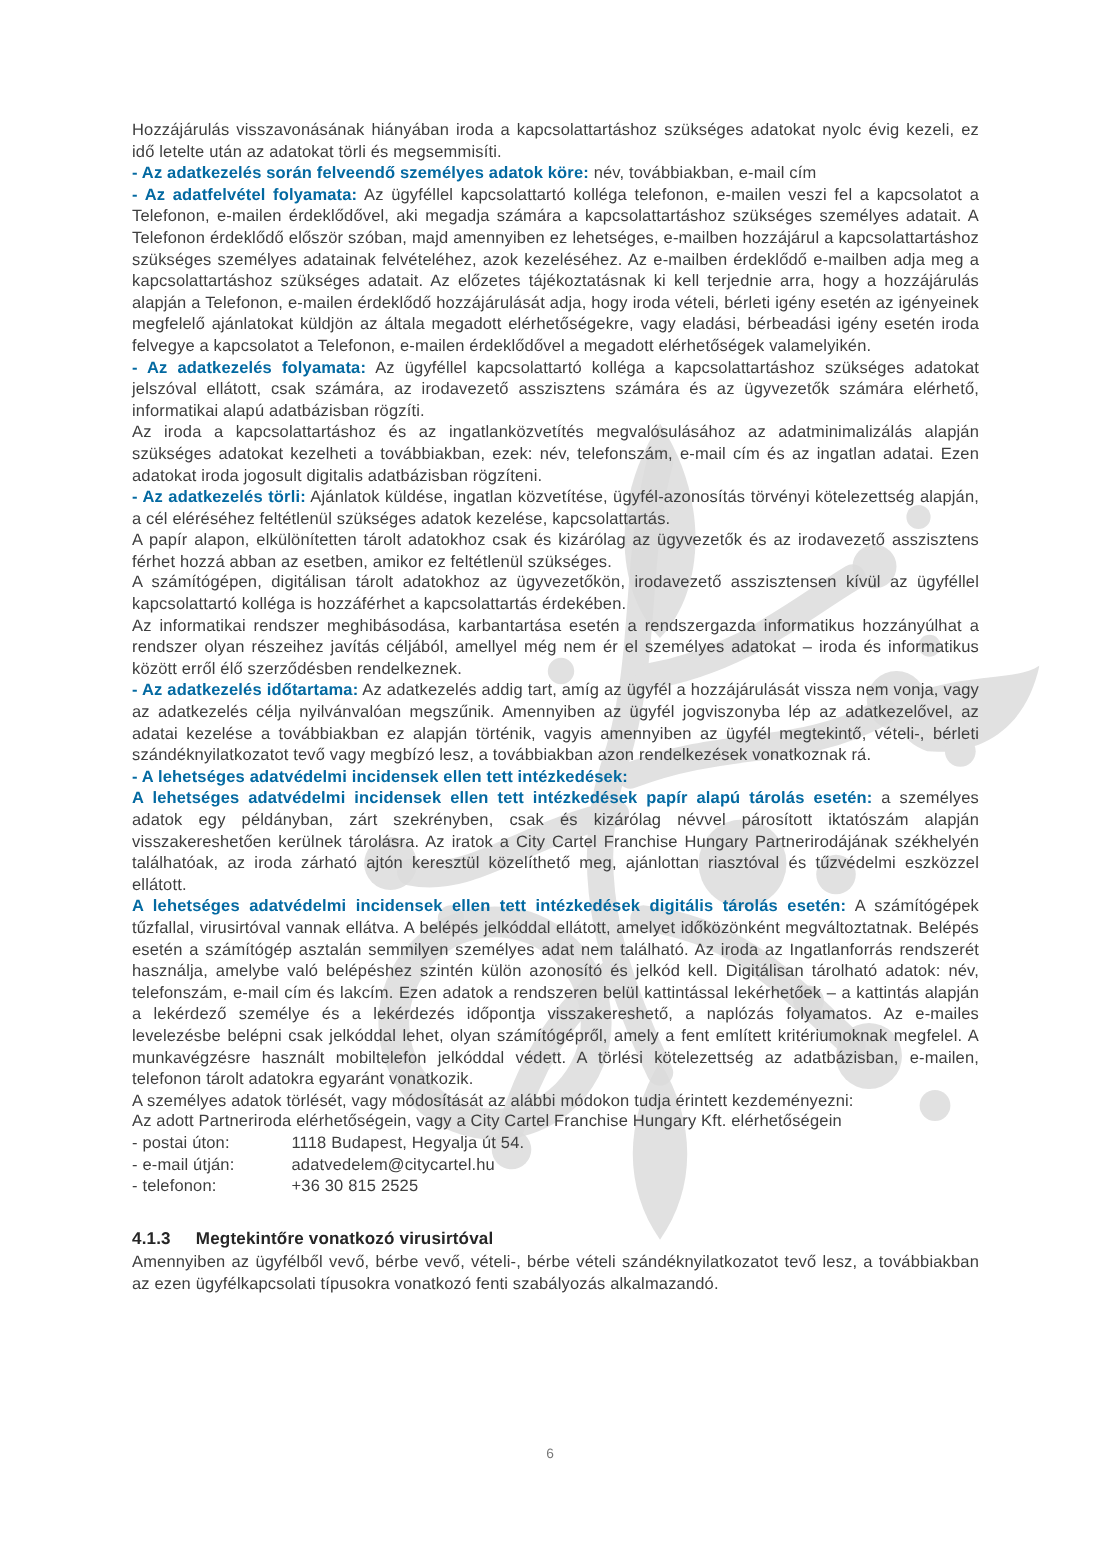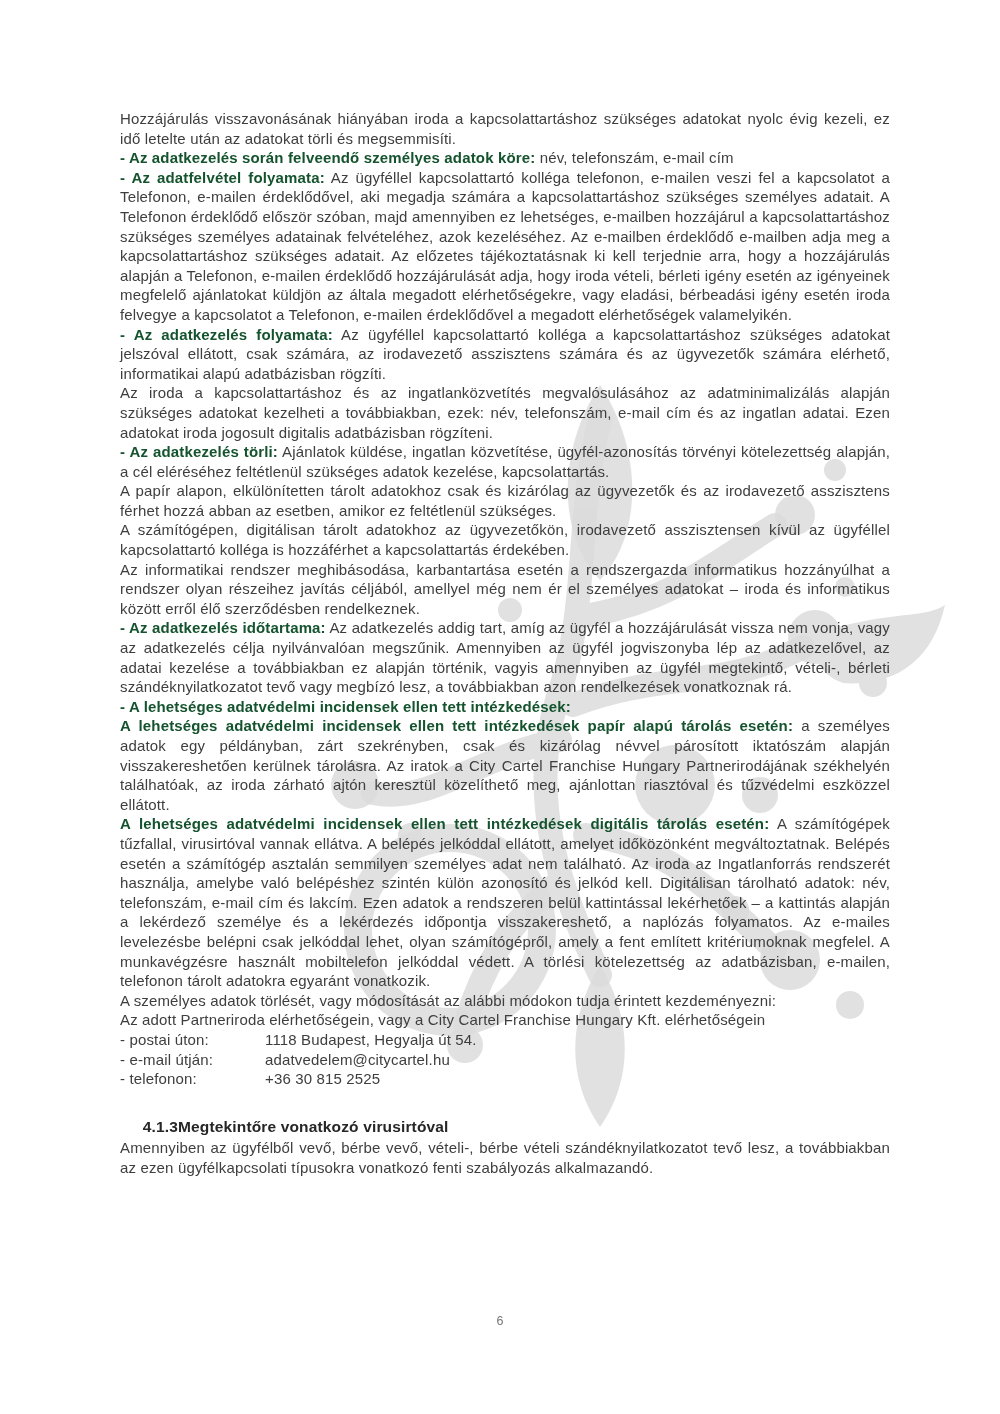--- a/index.html
+++ b/index.html
@@ -27,21 +27,21 @@
     font-size:15px;
     line-height:19.6px;
     letter-spacing:0.01em;
   }
   .para{
     margin:0;
     text-align:justify;
   }
   .para b{
     font-weight:700;
-    color:#14532d;
+    color:#0369a1;
   }
   .contact-row{
     display:flex;
     margin:0;
   }
   .contact-label{
     width:145px;
     flex:0 0 145px;
   }
   .contact-value{
@@ -51,21 +51,20 @@
     display:flex;
     margin-top:28px;
     margin-bottom:2px;
     font-weight:700;
     color:#262626;
     font-size:15.5px;
   }
   .section-number{
     width:58px;
     flex:0 0 58px;
-    text-align:right;
   }
   .page-number{
     position:absolute;
     left:0;right:0;
     top:1314px;
     text-align:center;
     font-size:12.5px;
     color:#767676;
     z-index:1;
   }
@@ -105,21 +104,21 @@
     </g>
     <g fill="none" stroke="#dcdcdc" stroke-width="28" opacity="0.85">
       <circle cx="195" cy="565" r="92"></circle>
     </g>
   </svg>
 
   <div class="content">
 
     <p class="para">Hozzájárulás visszavonásának hiányában iroda a kapcsolattartáshoz szükséges adatokat nyolc évig kezeli, ez idő letelte után az adatokat törli és megsemmisíti.</p>
 
-    <p class="para"><b>- Az adatkezelés során felveendő személyes adatok köre:</b><span> név, telefonszám, e-mail cím</span></p>
+    <p class="para"><b>- Az adatkezelés során felveendő személyes adatok köre:</b><span> név, továbbiakban, e-mail cím</span></p>
 
     <p class="para"><b>- Az adatfelvétel folyamata:</b><span> Az ügyféllel kapcsolattartó kolléga telefonon, e-mailen veszi fel a kapcsolatot a Telefonon, e-mailen érdeklődővel, aki megadja számára a kapcsolattartáshoz szükséges személyes adatait. A Telefonon érdeklődő először szóban, majd amennyiben ez lehetséges, e-mailben hozzájárul a kapcsolattartáshoz szükséges személyes adatainak felvételéhez, azok kezeléséhez. Az e-mailben érdeklődő e-mailben adja meg a kapcsolattartáshoz szükséges adatait. Az előzetes tájékoztatásnak ki kell terjednie arra, hogy a hozzájárulás alapján a Telefonon, e-mailen érdeklődő hozzájárulását adja, hogy iroda vételi, bérleti igény esetén az igényeinek megfelelő ajánlatokat küldjön az általa megadott elérhetőségekre, vagy eladási, bérbeadási igény esetén iroda felvegye a kapcsolatot a Telefonon, e-mailen érdeklődővel a megadott elérhetőségek valamelyikén.</span></p>
 
     <p class="para"><b>- Az adatkezelés folyamata:</b><span> Az ügyféllel kapcsolattartó kolléga a kapcsolattartáshoz szükséges adatokat jelszóval ellátott, csak számára, az irodavezető asszisztens számára és az ügyvezetők számára elérhető, informatikai alapú adatbázisban rögzíti.</span></p>
 
     <p class="para">Az iroda a kapcsolattartáshoz és az ingatlanközvetítés megvalósulásához az adatminimalizálás alapján szükséges adatokat kezelheti a továbbiakban, ezek: név, telefonszám, e-mail cím és az ingatlan adatai. Ezen adatokat iroda jogosult digitalis adatbázisban rögzíteni.</p>
 
     <p class="para"><b>- Az adatkezelés törli:</b><span> Ajánlatok küldése, ingatlan közvetítése, ügyfél-azonosítás törvényi kötelezettség alapján, a cél eléréséhez feltétlenül szükséges adatok kezelése, kapcsolattartás.</span></p>
 
 

